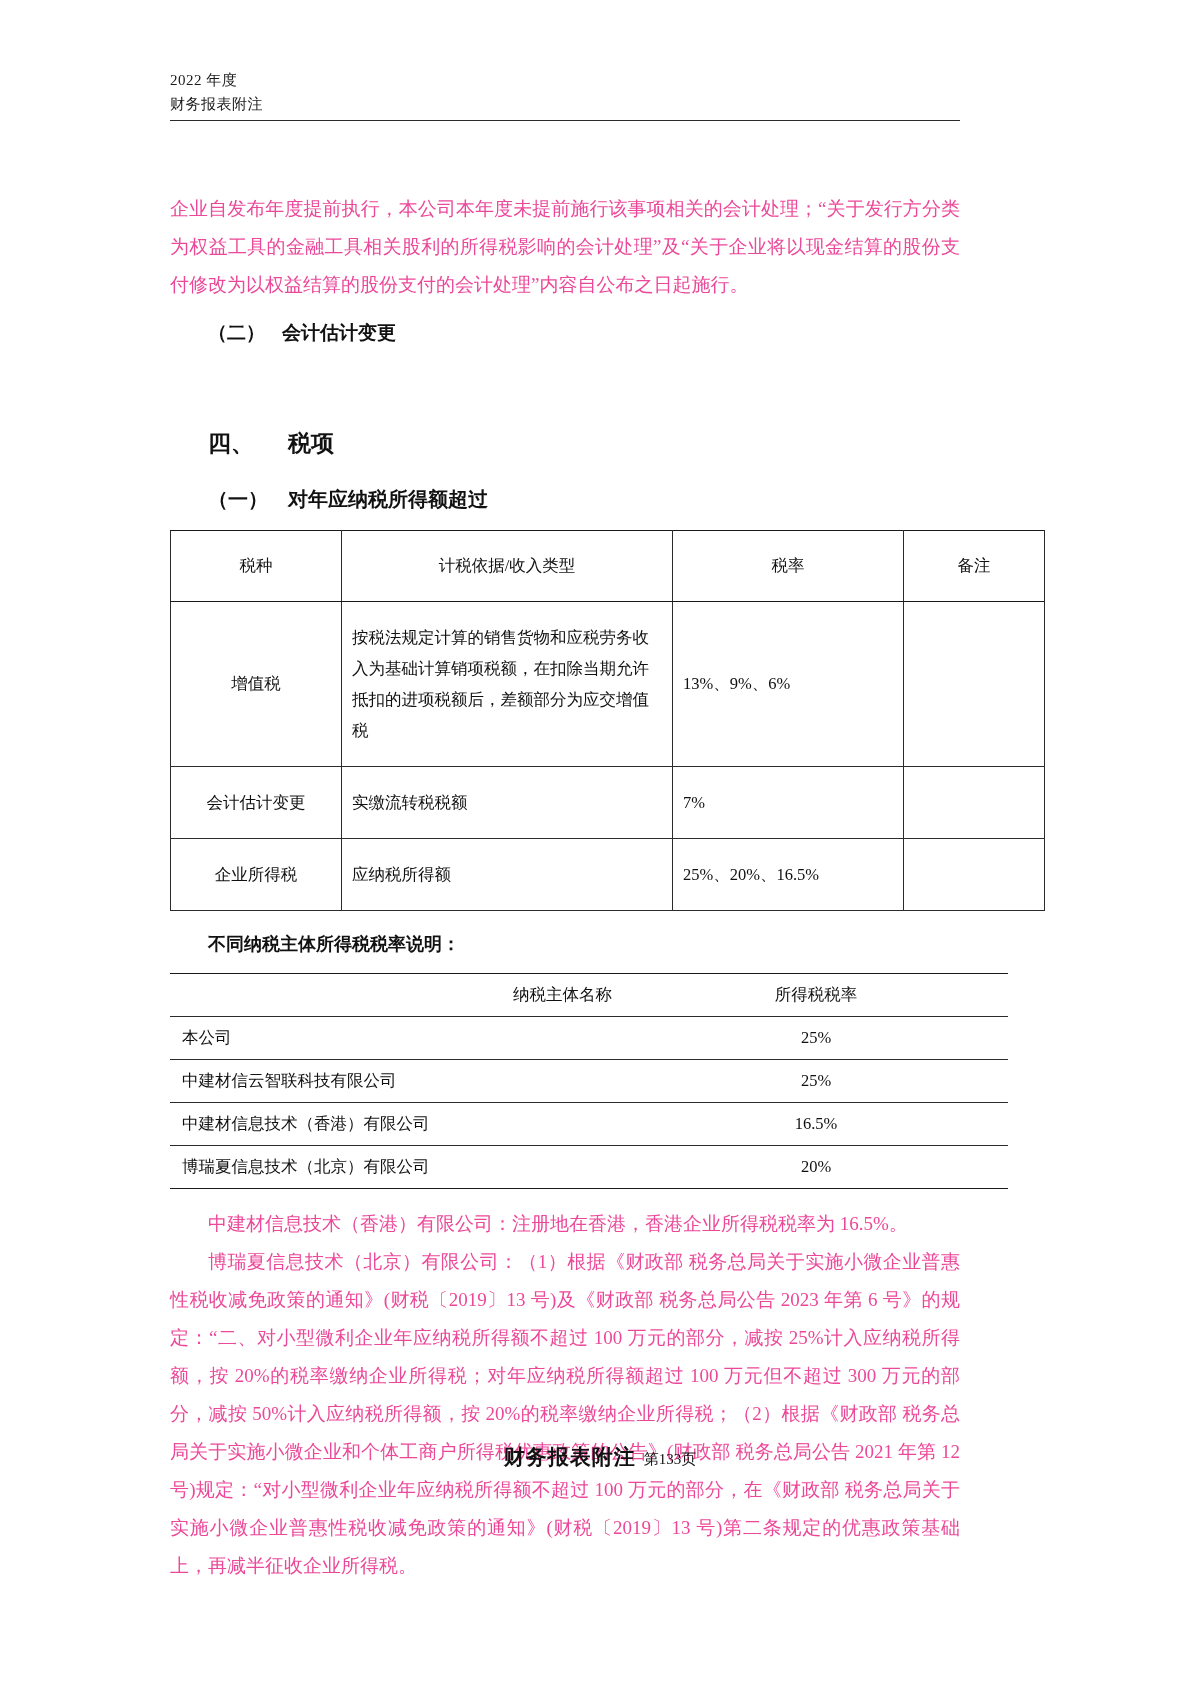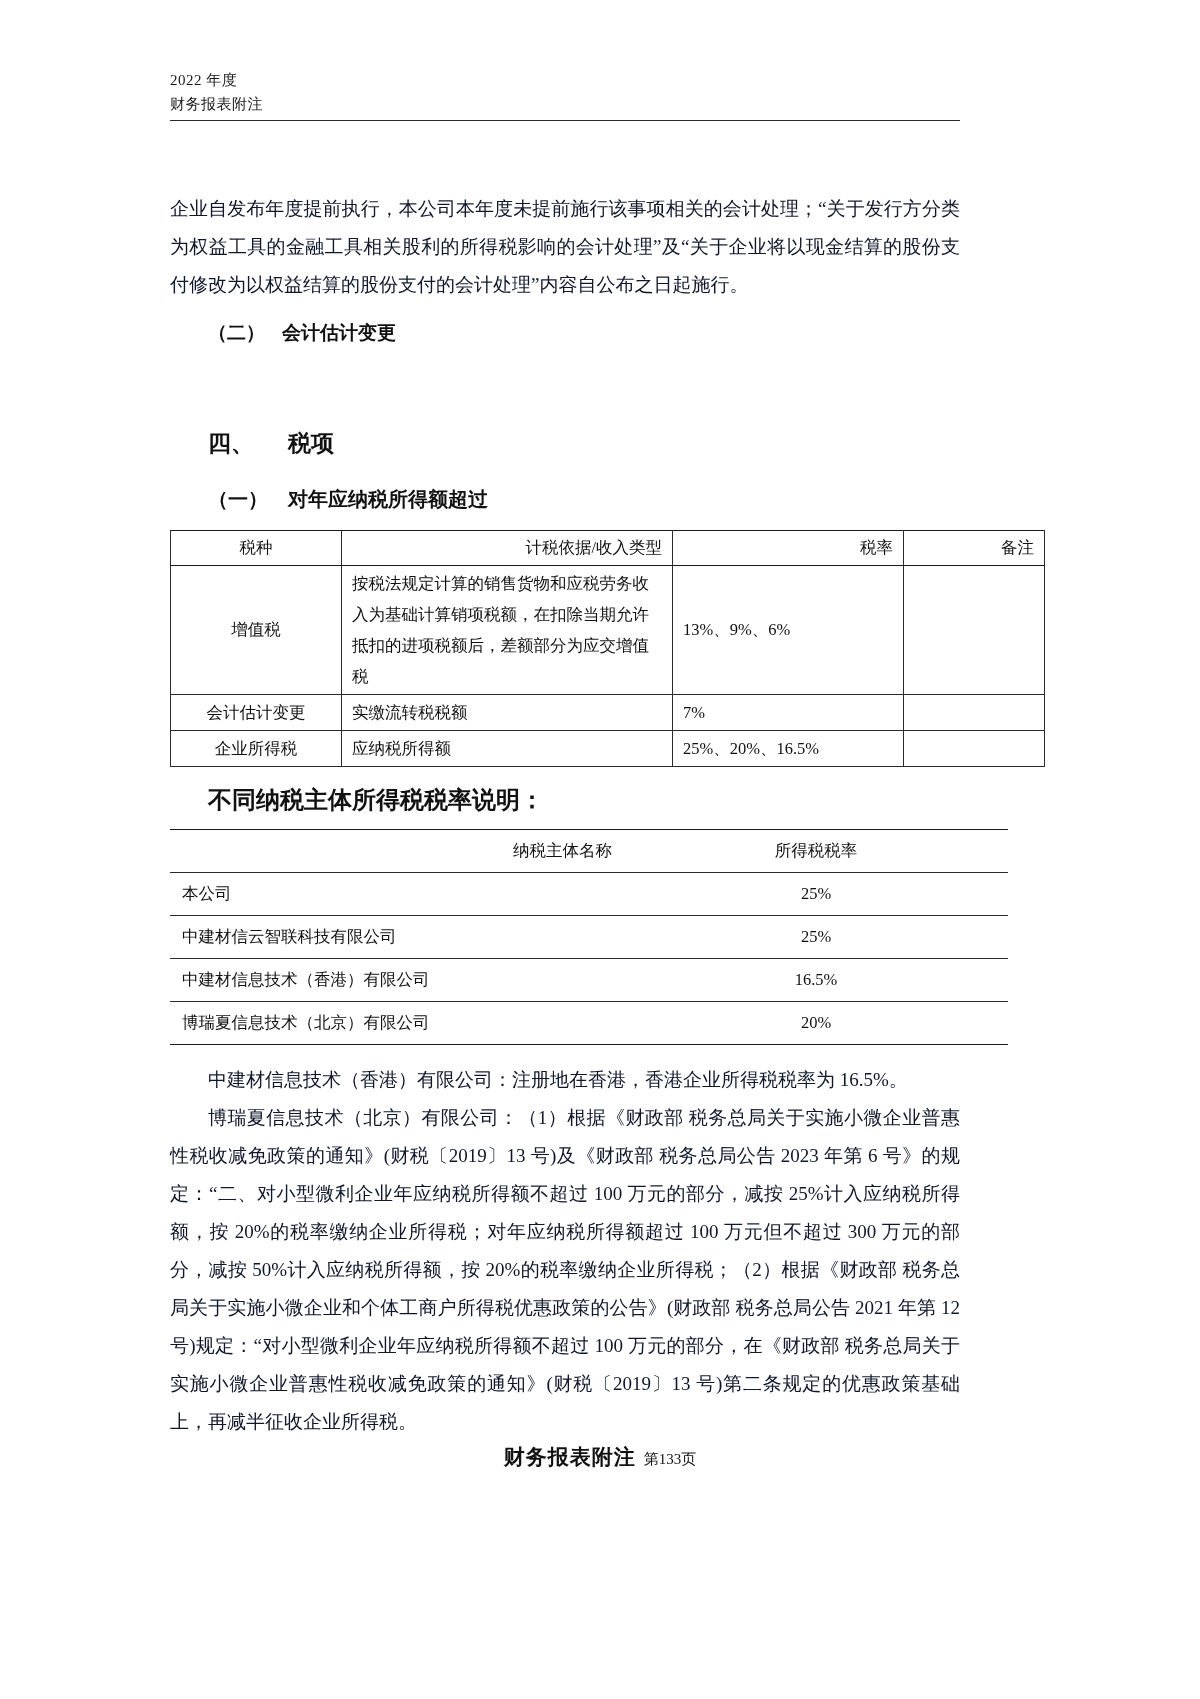--- a/index.html
+++ b/index.html
@@ -44,21 +44,21 @@
     left: 170px;
     top: 190px;
     width: 790px;
   }
   p.body-text {
     margin: 0 0 0 0;
     font-size: 19px;
     line-height: 38px;
     text-align: justify;
     text-justify: inter-ideograph;
-    color: #0f172a;
+    color: #ec4899;
   }
   p.indent {
     text-indent: 38px;
   }
   .sub-heading {
     font-size: 19px;
     font-weight: bold;
     line-height: 38px;
     margin-top: 10px;
     margin-left: 38px;
@@ -91,38 +91,38 @@
   }
   table.tax-table {
     border-collapse: collapse;
     width: 790px;
     margin-top: 12px;
     font-size: 16.5px;
     table-layout: fixed;
   }
   table.tax-table td, table.tax-table th {
     border: 1px solid #2b2b2b;
-    padding: 2px 10px;
+    padding: 20px 10px;
     vertical-align: middle;
     font-weight: normal;
     line-height: 30px;
   }
   table.tax-table thead td {
-    text-align: right;
+    text-align: center;
     border-top: 1.6px solid #1a1a1a;
     border-bottom: 1px solid #1a1a1a;
   }
   table.tax-table .c-kind { width: 150px; text-align: center; }
   table.tax-table .c-basis { width: 310px; }
   table.tax-table .c-rate { width: 210px; }
   table.tax-table .c-note { width: 120px; }
   table.tax-table tbody td.basis-cell { text-align: left; line-height: 31px; }
 
   .note-line {
-    font-size: 24px;
+    font-size: 18px;
     line-height: 38px;
     margin-top: 14px;
     margin-left: 38px;
     font-weight: bold;
   }
   table.entity-table {
     border-collapse: collapse;
     width: 790px;
     margin-top: 10px;
     font-size: 16.5px;

